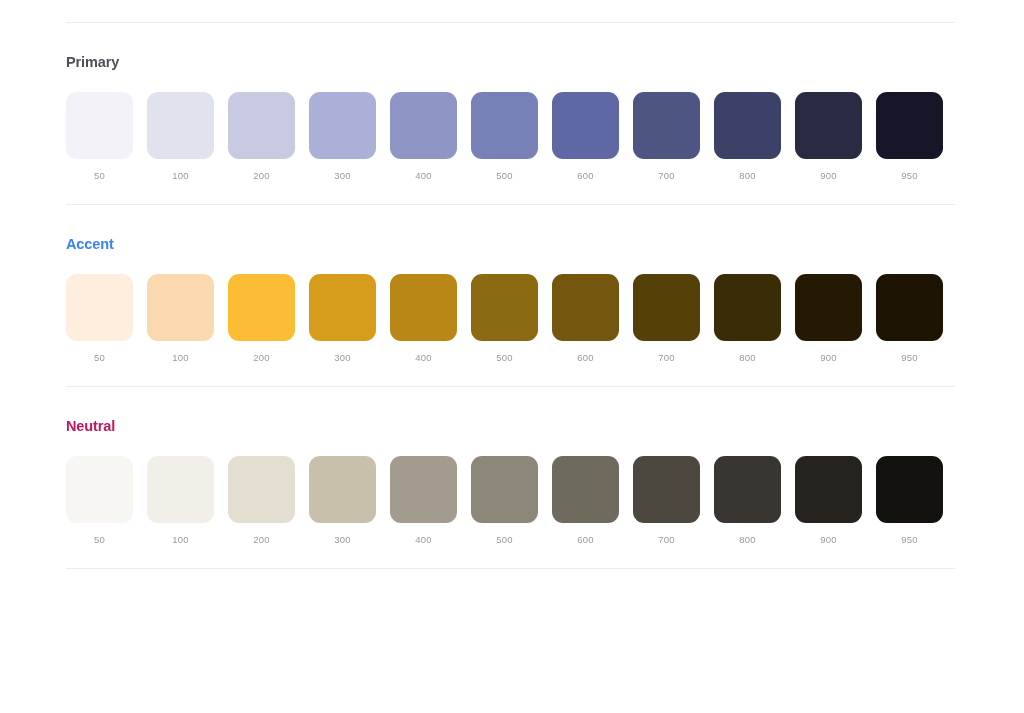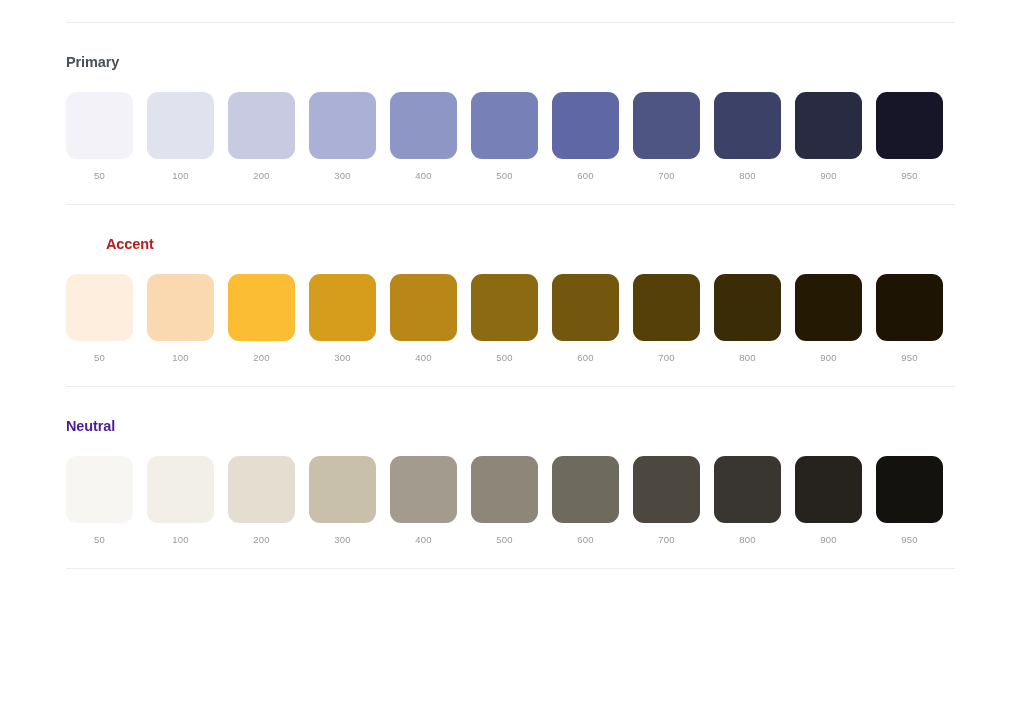--- a/index.html
+++ b/index.html
@@ -132,21 +132,21 @@
       </div>
       <div class="swatch-cell">
         <div class="swatch-chip" style="background-color: rgb(22, 22, 40);"></div>
         <div class="swatch-label" style="color: rgb(154, 154, 158);">950</div>
       </div>
     </div>
   </div>
   <div class="divider section-divider" style="background: rgb(236, 236, 238);"></div>
 
   <div class="section accent-section">
-    <div class="section-title" style="color: #b91c1c; margin-left: 40px;">Accent</div>
+    <div class="section-title" style="color: #3b82f6;">Accent</div>
     <div class="swatch-row">
       <div class="swatch-cell">
         <div class="swatch-chip" style="background-color: rgb(253, 238, 221);"></div>
         <div class="swatch-label" style="color: rgb(154, 154, 158);">50</div>
       </div>
       <div class="swatch-cell">
         <div class="swatch-chip" style="background-color: rgb(251, 217, 176);"></div>
         <div class="swatch-label" style="color: rgb(154, 154, 158);">100</div>
       </div>
       <div class="swatch-cell">
@@ -183,21 +183,21 @@
       </div>
       <div class="swatch-cell">
         <div class="swatch-chip" style="background-color: rgb(29, 20, 3);"></div>
         <div class="swatch-label" style="color: rgb(154, 154, 158);">950</div>
       </div>
     </div>
   </div>
   <div class="divider section-divider" style="background: rgb(236, 236, 238);"></div>
 
   <div class="section">
-    <div class="section-title" style="color: #4c1d95;">Neutral</div>
+    <div class="section-title" style="color: #be185d;">Neutral</div>
     <div class="swatch-row">
       <div class="swatch-cell">
         <div class="swatch-chip" style="background-color: rgb(247, 246, 242);"></div>
         <div class="swatch-label" style="color: rgb(154, 154, 158);">50</div>
       </div>
       <div class="swatch-cell">
         <div class="swatch-chip" style="background-color: rgb(242, 239, 233);"></div>
         <div class="swatch-label" style="color: rgb(154, 154, 158);">100</div>
       </div>
       <div class="swatch-cell">

